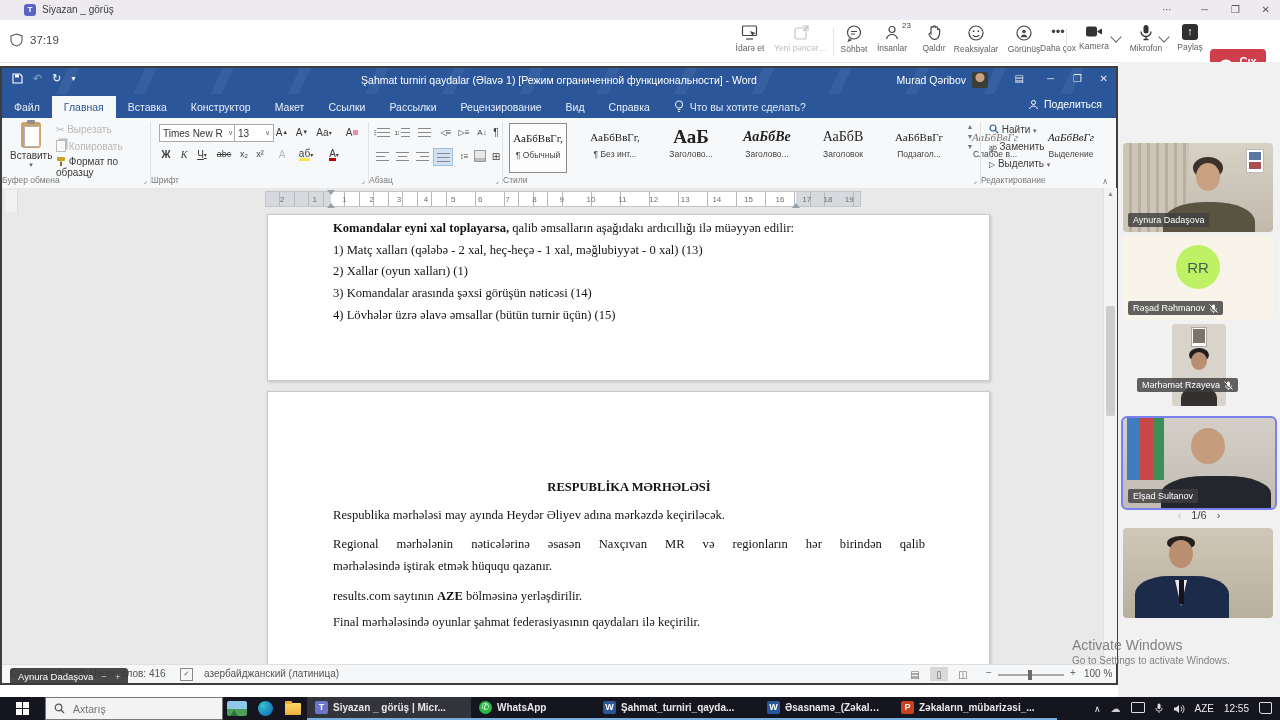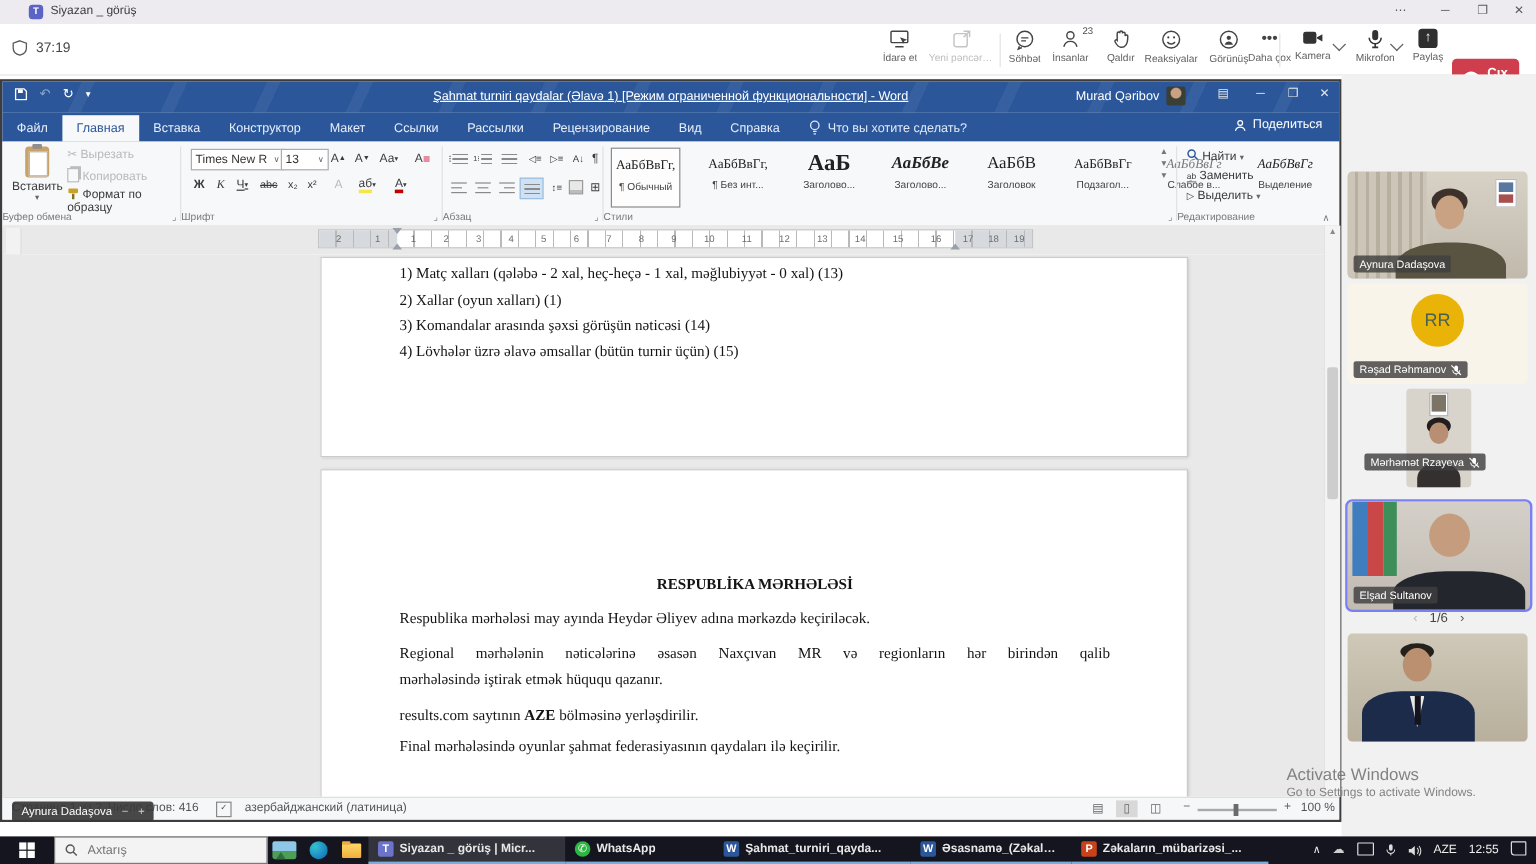--- a/index.html
+++ b/index.html
@@ -22,21 +22,21 @@
   .tb-sep{top:8px;width:1px;height:28px;background:#e3e3e3;}
   .chev{width:7px;height:7px;border-right:1.4px solid #666;border-bottom:1.4px solid #666;transform:rotate(45deg);}
   .t-leave{left:1210px;top:29px;width:56px;height:24px;background:#cf3e4d;border-radius:4px;display:flex;
            align-items:center;justify-content:center;gap:6px;color:#fff;font-size:11px;font-weight:bold;cursor:pointer;}
   .badge23{position:absolute;top:-3px;right:-11px;font-size:8px;color:#484644;}
 
   
   .w-win{left:2px;top:68px;width:1114px;height:615px;background:#fff;box-shadow:0 0 0 2px #3d3d3d;}
   .w-titlebar{left:0;top:0;width:1114px;height:26px;background:#2b579a;
       background-image:repeating-linear-gradient(115deg,rgba(255,255,255,0) 0 60px,rgba(255,255,255,.05) 60px 70px);}
-  .w-title{width:100%;top:6px;text-align:center;font-size:10.5px;color:#fff;text-decoration:underline;}
+  .w-title{width:100%;top:6px;text-align:center;font-size:10.5px;color:#fff;}
   .w-qat{left:10px;top:4px;display:flex;gap:10px;align-items:center;color:#fff;font-size:11px;}
   .w-account{right:150px;top:6px;color:#fff;font-size:10.5px;}
   .w-avatar{right:128px;top:4px;width:16px;height:16px;border-radius:2px;
             background:radial-gradient(circle at 50% 35%,#caa183 0 4px,#3a3f35 5px);}
   .w-ctl{top:5px;color:#e8e8e8;font-size:10px;}
   .w-tabrow{left:0;top:26px;width:1114px;height:24px;background:#2b579a;display:flex;align-items:flex-end;}
   .w-tab{padding:5px 12px 5px;font-size:10.5px;color:#e8eefb;cursor:pointer;}
   .w-tab.active{background:#f7f8fa;color:#2b579a;}
   .w-tellme{display:flex;align-items:center;gap:6px;padding:5px 12px;font-size:10.5px;color:#dfe8f7;}
   .w-share{position:absolute;right:14px;top:30px;display:flex;gap:5px;align-items:center;color:#fff;font-size:10.5px;cursor:pointer;}
@@ -481,20 +481,21 @@
       <span class="vnum" style="top:128px">22</span>
       <span class="vnum" style="top:156px">23</span>
       <span class="vnum" style="top:184px">24</span>
       <span class="vnum" style="top:212px">25</span>
       <span class="vnum" style="top:240px">26</span>
     </div>
 
     <div class="abs docarea">
 
       <div class="page doc" style="top:2px;height:162px;padding:3px 64px 0 65px">
+        <div class="dline"><b>Komandalar eyni xal toplayarsa,</b><span> qalib əmsalların aşağıdakı ardıcıllığı ilə müəyyən edilir:</span></div>
         <div class="dline">1) Matç xalları (qələbə - 2 xal, heç-heçə - 1 xal, məğlubiyyət - 0 xal) (13)</div>
         <div class="dline">2) Xallar (oyun xalları) (1)</div>
         <div class="dline">3) Komandalar arasında şəxsi görüşün nəticəsi (14)</div>
         <div class="dline">4) Lövhələr üzrə əlavə əmsallar (bütün turnir üçün) (15)</div>
       </div>
 
       <div class="page doc" style="top:179px;height:290px;padding:85px 64px 0 65px">
         <div class="dline" style="text-align:center;font-weight:bold;margin-bottom:6px">RESPUBLİKA MƏRHƏLƏSİ</div>
         <div class="dline" style="margin-bottom:8px">Respublika mərhələsi may ayında Heydər Əliyev adına mərkəzdə keçiriləcək.</div>
         <div class="dline j">Regional mərhələnin nəticələrinə əsasən Naxçıvan MR və regionların hər birindən qalib</div>
@@ -542,21 +543,21 @@
       </div>
       <div class="head" style="left:70px;top:14px;width:30px;height:22px;background:#3c312b"></div>
       <div class="head" style="left:73px;top:20px;width:24px;height:28px;background:#c9a183"></div>
       <div class="abs" style="left:40px;bottom:-14px;width:92px;height:44px;border-radius:45% 45% 0 0;background:#585441"></div>
       <div class="plabel" style="left:5px;bottom:5px">
         <span>Aynura Dadaşova</span>
       </div>
     </div>
 
     <div class="tile" style="left:5px;top:174px;width:150px;height:84px;background:#f8f4e9">
-      <div class="abs" style="left:53px;top:9px;width:44px;height:44px;border-radius:50%;background:#eab308;display:flex;align-items:center;justify-content:center;font-size:15px;color:#49604f">
+      <div class="abs" style="left:53px;top:9px;width:44px;height:44px;border-radius:50%;background:#bef264;display:flex;align-items:center;justify-content:center;font-size:15px;color:#49604f">
         <span>RR</span>
       </div>
       <div class="plabel" style="left:5px;bottom:5px">
         <span>Rəşad Rəhmanov</span>
         <svg width="9" height="9" viewBox="0 0 9 9">
             <rect x="3" y="0.5" width="3" height="5" rx="1.5" fill="#fff"></rect>
             <path d="M1.5 4.5a3 3 0 0 0 6 0M4.5 7.5V9" stroke="#fff" stroke-width=".8" fill="none"></path>
             <line x1="0.5" y1="0.5" x2="8.5" y2="8.5" stroke="#fff" stroke-width="1"></line>
           </svg>
       </div>

